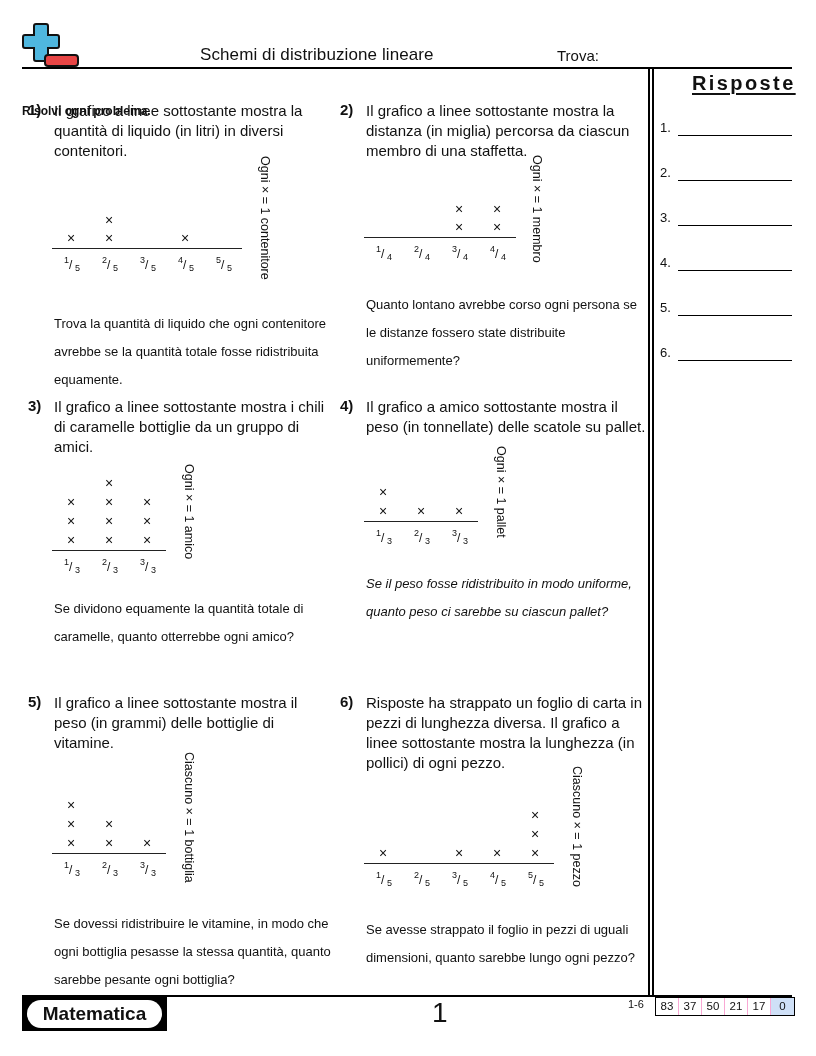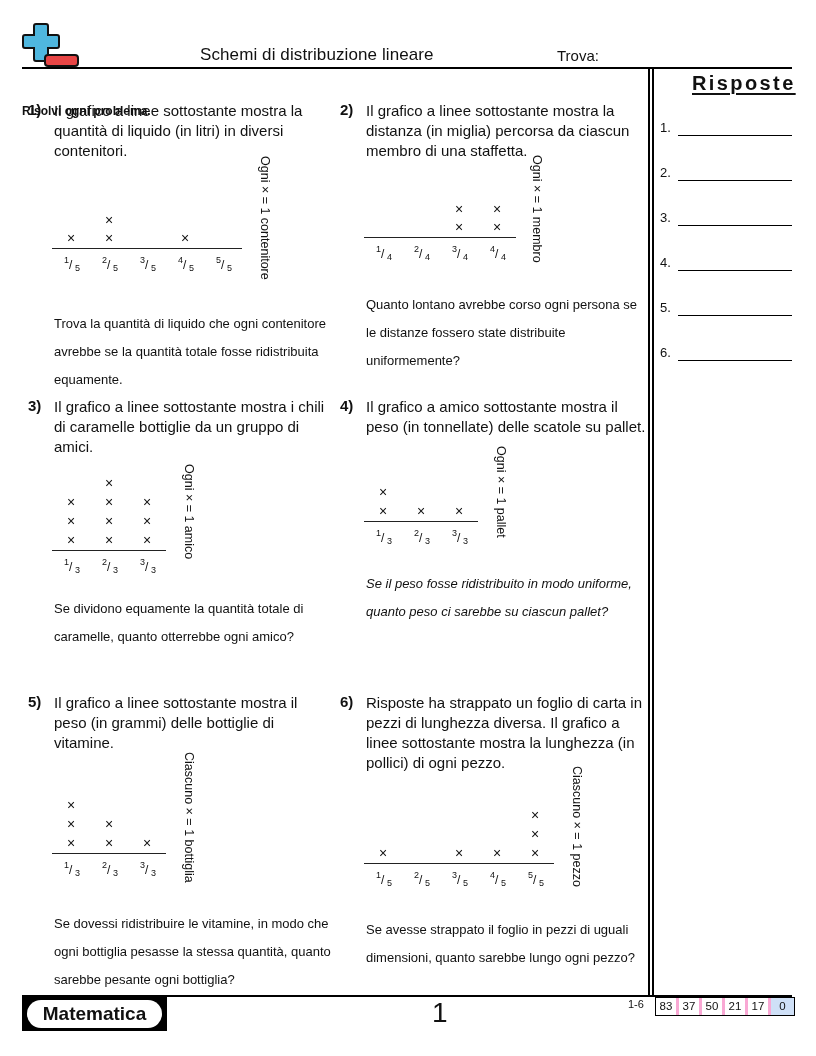--- a/index.html
+++ b/index.html
@@ -34,21 +34,21 @@
   .plot .tick .d { position: absolute; left: 17px; top: 8px; font-size: 9px; }
   .plot .unit { position: absolute; font-size: 12.5px; white-space: nowrap; transform-origin: 0 0; transform: rotate(90deg); }
 
   .bottom-rule { position: absolute; left: 22px; top: 995px; width: 770px; height: 2px; background: #000; }
   .brand-box { position: absolute; left: 22px; top: 997px; width: 145px; height: 34px; background: #000; }
   .brand-pill { position: absolute; left: 5px; top: 3px; width: 135px; height: 28px; background: #fff; border-radius: 14px; font-size: 19px; font-weight: bold; text-align: center; line-height: 28px; }
   .site { position: absolute; left: 175px; top: 1013px; font-size: 14px; margin-top: 48px; }
   .page-num { position: absolute; left: 432px; top: 997px; font-size: 28px; }
   .range { position: absolute; left: 628px; top: 998px; font-size: 11px; }
   .score-table { position: absolute; left: 655px; top: 997px; display: flex; border: 1px solid #000; }
-  .score-table .cell { width: 23px; height: 17px; border-right: 3px solid #f9a8d4; font-size: 11.5px; text-align: center; line-height: 17px; }
+  .score-table .cell { width: 23px; height: 17px; border-right: 1px solid #f9a8d4; font-size: 11.5px; text-align: center; line-height: 17px; }
   .score-table .cell:last-child { border-right: none; background: #cfe0f7; }
 </style>
 </head>
 <body>
 
 <div class="logo">
   <svg width="58" height="46" viewBox="0 0 58 46">
     <path d="M14 2 h10 a2 2 0 0 1 2 2 v9 h9 a2 2 0 0 1 2 2 v9 a2 2 0 0 1 -2 2 h-9 v11 a2 2 0 0 1 -2 2 h-10 a2 2 0 0 1 -2 -2 v-11 h-9 a2 2 0 0 1 -2 -2 v-9 a2 2 0 0 1 2 -2 h9 v-9 a2 2 0 0 1 2 -2 z" fill="#4fb7df" stroke="#111" stroke-width="2"></path>
     <rect x="23" y="33" width="33" height="11" rx="3" fill="#e84545" stroke="#111" stroke-width="2"></rect>
   </svg>

